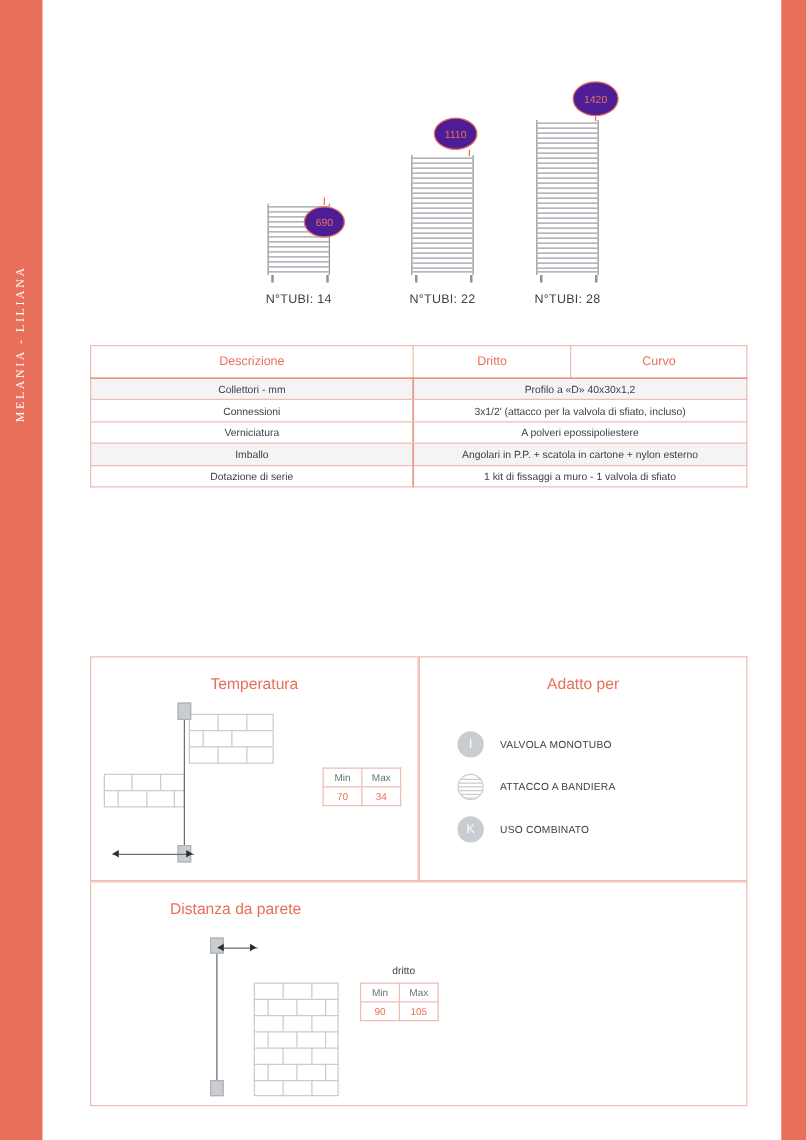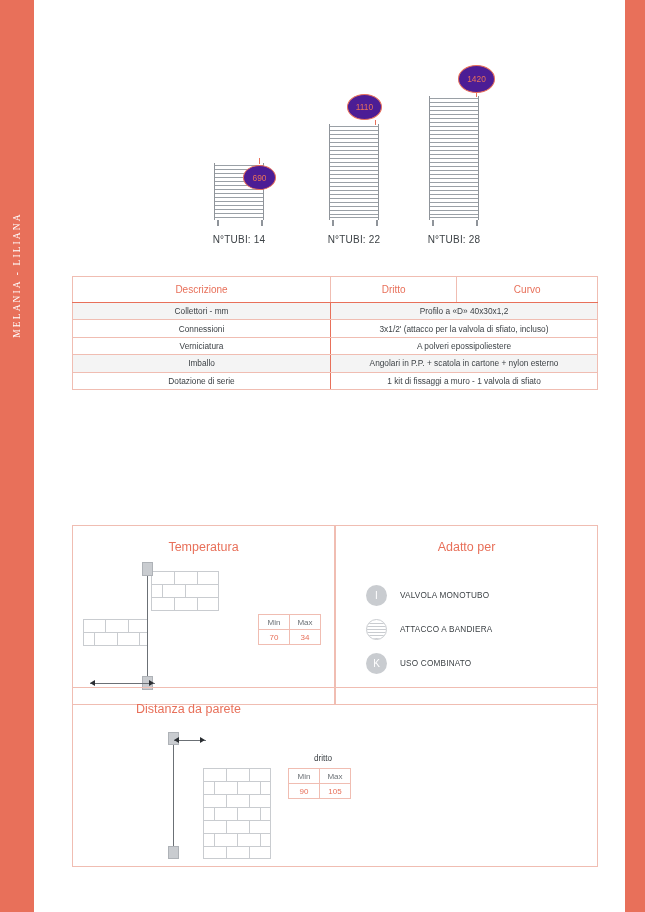--- a/index.html
+++ b/index.html
@@ -133,21 +133,21 @@
   .panel-title {
     position: absolute;
     width: 100%;
     text-align: center;
     color: #e8705a;
     font-size: 12.5px;
     top: 14px;
   }
   #panel-connessione { left: 38px; top: 525px; width: 263px; height: 180px; }
   #panel-adatto { left: 301px; top: 525px; width: 263px; height: 180px; }
-  #panel-distanza { left: 38px; top: 687px; width: 526px; height: 180px; }
+  #panel-distanza { left: 38px; top: 705px; width: 526px; height: 180px; }
   .brick-row {
     position: absolute;
     left: 0; right: 0;
     height: .9px;
     background: #c9ccd0;
   }
   .brick-v {
     position: absolute;
     width: .9px;
     background: #c9ccd0;

